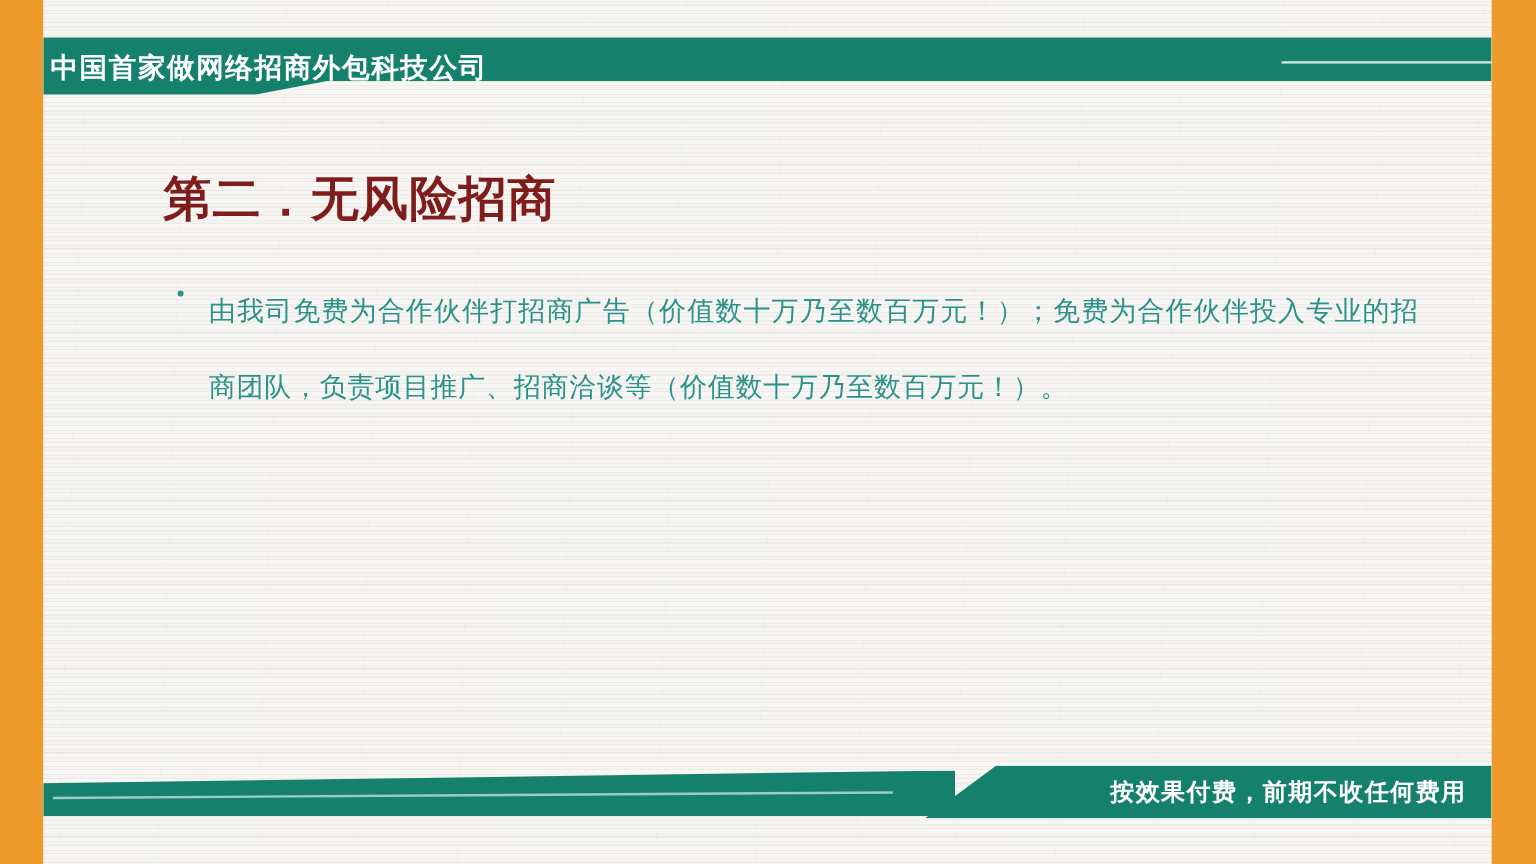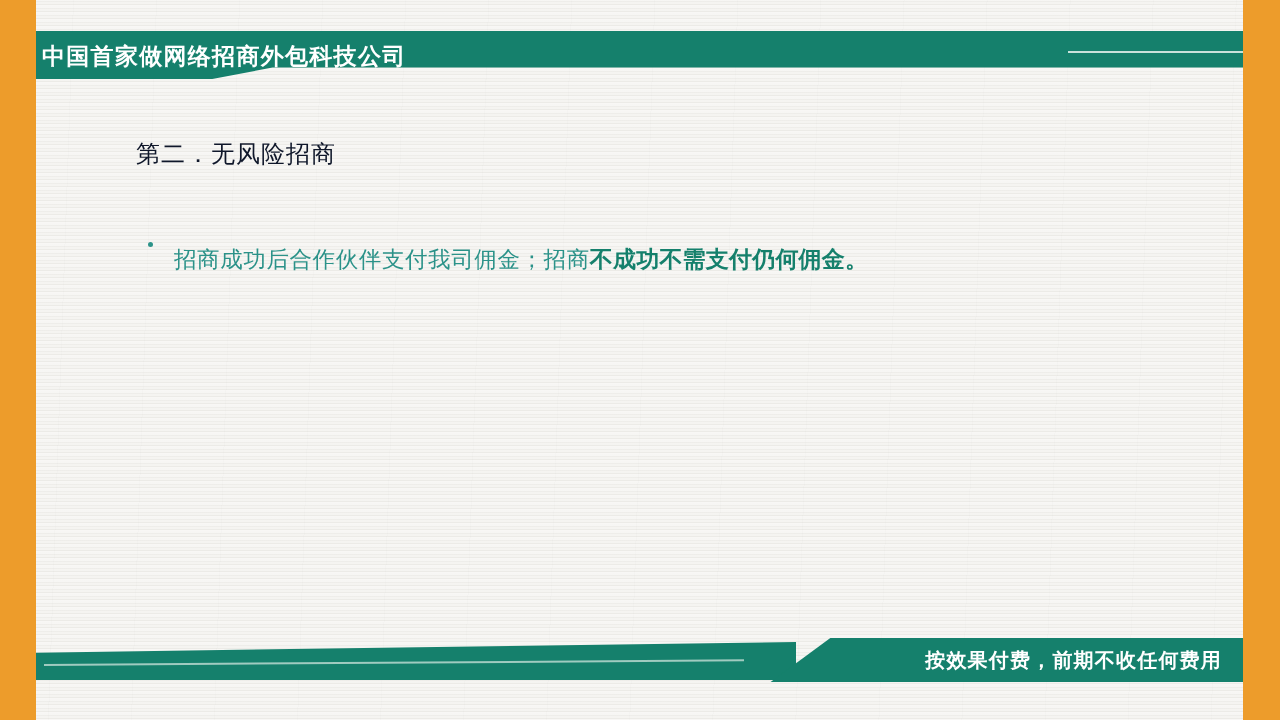--- a/index.html
+++ b/index.html
@@ -97,24 +97,24 @@
     font-size:23px;
     letter-spacing:1.3px;
     white-space:nowrap;
     z-index:5;
   }
 
   
   .slide-title{
     position:absolute;
     left:136px; top:138px;
-    color:#0f172a;
-    font-family:"Liberation Sans","DejaVu Sans", sans-serif;
-    font-weight:normal;
-    font-size:24px;
+    color:#7f1d1d;
+    font-family:"Liberation Sans","DejaVu Sans", sans-serif;
+    font-weight:bold;
+    font-size:40px;
     letter-spacing:1px;
     white-space:nowrap;
     z-index:5;
   }
 
   
   .bullets{
     position:absolute;
     left:142px; top:228px;
     width:1040px;
@@ -198,27 +198,27 @@
   <div class="paper"></div>
 
   <div class="header-shape"></div>
   <div class="header-hairline"></div>
   <div class="header-title">中国首家做网络招商外包科技公司</div>
 
   <div class="slide-title">第二．无风险招商</div>
 
   <div class="bullets">
 
-
     <div class="bullet">
       <span class="bullet-dot"></span>
       <div class="bullet-text">
-        <span>招商成功后合作伙伴支付我司佣金；招商</span><span class="em">不成功不需支付仍何佣金。</span>
+        <span>由我司免费为合作伙伴打招商广告（价值数十万乃至数百万元！）；免费为合作伙伴投入专业的招商团队，负责项目推广、招商洽谈等（价值数十万乃至数百万元！）。</span>
       </div>
     </div>
+
 
 
   </div>
 
   <div class="footer-thin"></div>
   <div class="footer-main"></div>
   <div class="footer-hairline"></div>
   <div class="footer-text">按效果付费，前期不收任何费用</div>
 
 </div>

